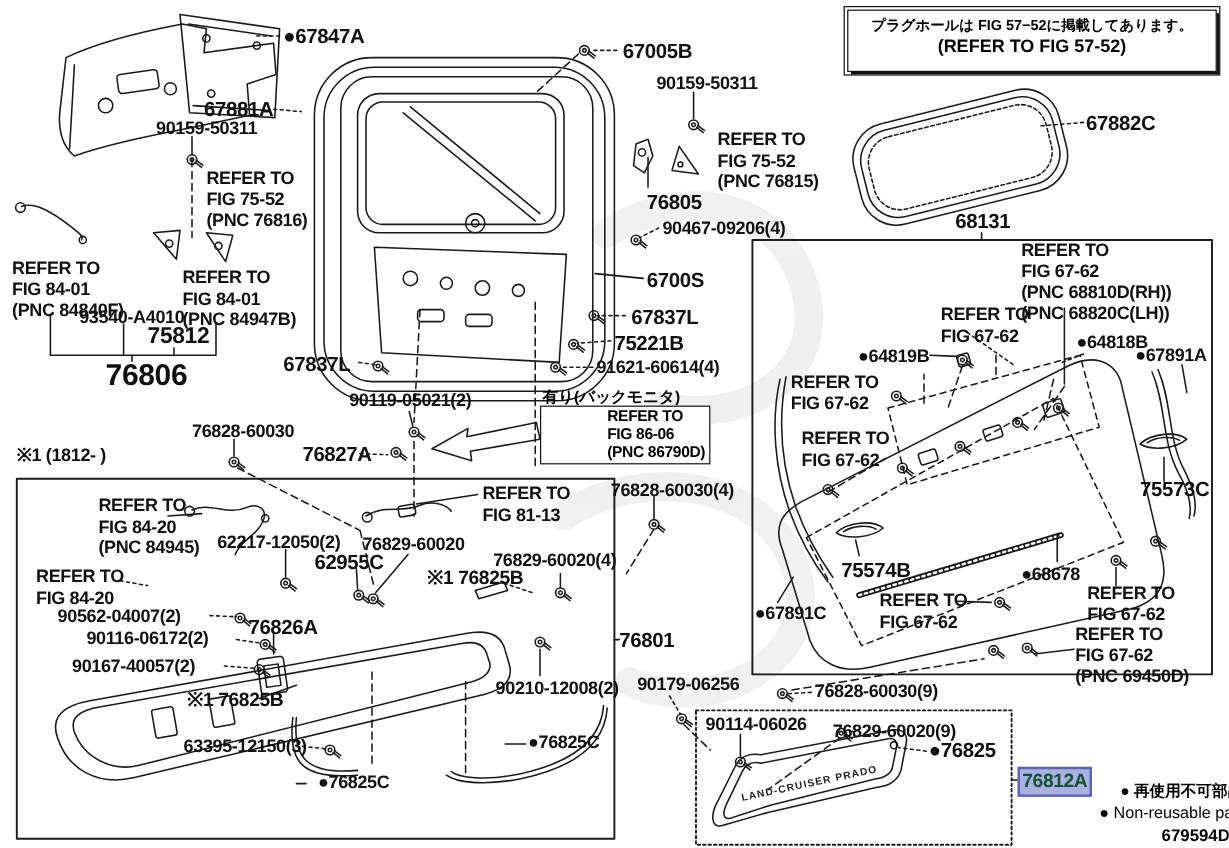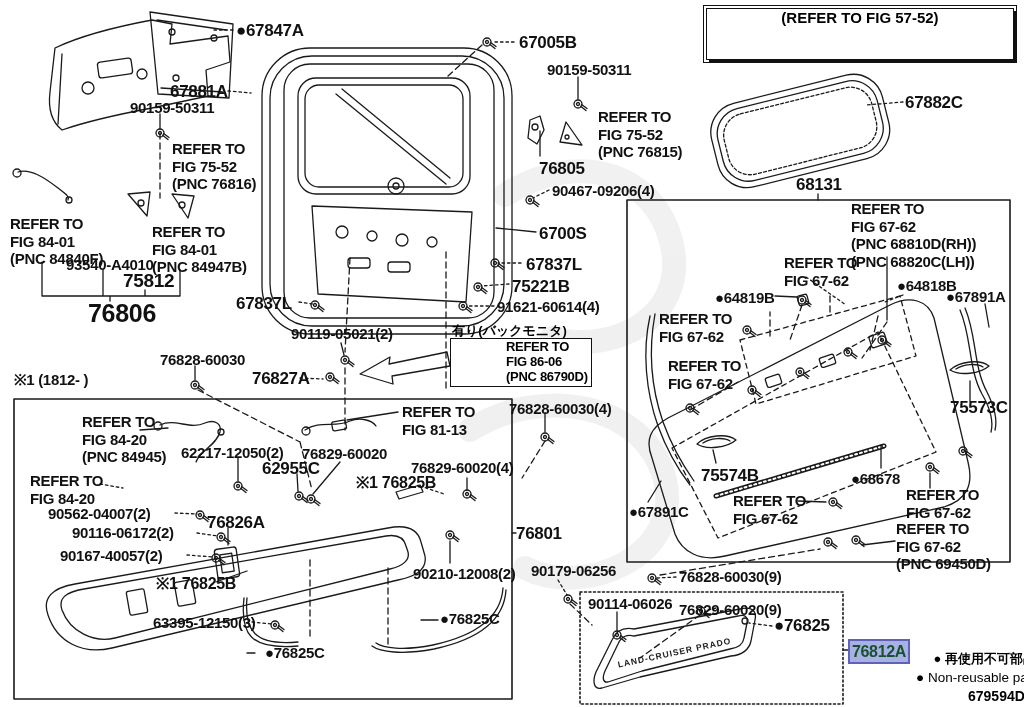--- a/index.html
+++ b/index.html
@@ -220,20 +220,21 @@
         <use href="#sc" transform="translate(856 540)"></use>
       <use href="#sc" transform="translate(930 467)"></use>
         <use href="#sc" transform="translate(963 451)"></use>
       <use href="#sc" transform="translate(802 300)"></use>
         <use href="#sc" transform="translate(747 330)"></use>
       <use href="#sc" transform="translate(330 377)"></use>
     </g>
   </svg>
 
   <div id="note-box">
+    <p class="jp">プラグホールは FIG 57−52に掲載してあります。</p>
     <p class="bold">(REFER TO FIG 57-52)</p>
   </div>
 
   <div id="monitor-title">有り(バックモニタ)</div>
   <div id="monitor-box">
     <div class="refer">REFER TO
 FIG 86-06
 (PNC 86790D)</div>
   </div>
 
@@ -314,21 +315,21 @@
       <div class="lbl" style="left: 733px; top: 492px;">REFER TO
 FIG 67-62</div>
       <div class="lbl" style="left: 906px; top: 486px;">REFER TO
 FIG 67-62</div>
       <div class="lbl" style="left: 896px; top: 520px;">REFER TO
 FIG 67-62
 (PNC 69450D)</div>
       <div class="lbl" style="left: 531px; top: 562px;">90179-06256</div>
       <div class="lbl" style="left: 679px; top: 568px;">76828-60030(9)</div>
       <div class="lbl" style="left: 588px; top: 595px;">90114-06026</div>
-      <div class="lbl" style="left: 679px; top: 601px;">76829-60020(9)</div>
+      <div class="lbl" style="left: 694px; top: 601px;">76829-60020(9)</div>
       <div class="lbl" style="left: 774px; top: 616px; font-size: 17px;">●76825</div>
     </div>
 
   <div id="highlight-76812a" style="background: rgb(169, 176, 228); border: 2px solid rgb(93, 100, 184); color: #14532d;">76812A</div>
 
   <div id="legend">
     <div class="jp">● 再使用不可部品</div>
     <div class="en">● Non-reusable part</div>
   </div>
 

